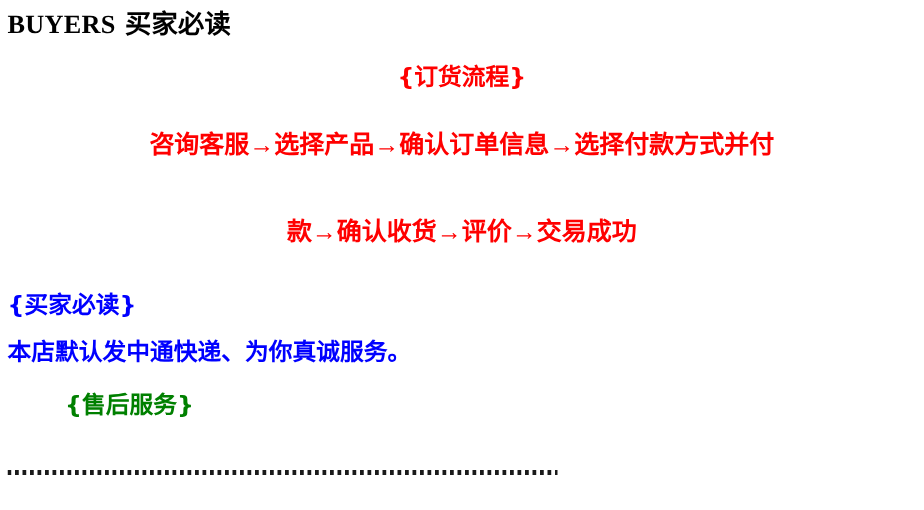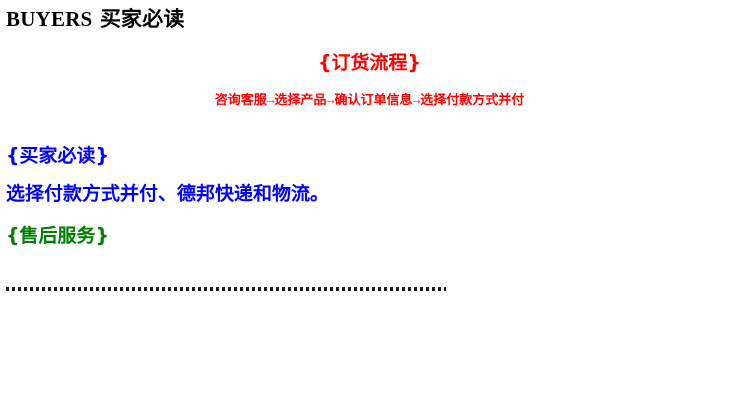--- a/index.html
+++ b/index.html
@@ -55,32 +55,32 @@
   }
   .body-line {
     font-family: "DejaVu Sans", sans-serif;
     font-weight: bold;
     font-size: 19px;
     line-height: 25px;
     margin: 0;
     white-space: nowrap;
   }
   .flow-line {
-    font-family: Liberation Mono, monospace;
+    font-family: Liberation Serif, serif;
     font-weight: bold;
-    font-size: 13px;
+    font-size: 20px;
     line-height: 25px;
-    margin: 0;
+    margin: 16px;
     white-space: nowrap;
   }
 
   
   .c-red    { color: #ff0000; text-align: center; }
   .c-blue   { color: #0000ff; }
-  .c-green  { color: #008000; }
+  .c-green  { color: #008000; margin-left: 46px; }
   .c-orange { color: #ff7b1c; }
 
   
   .sp-title-to-h1   { height: 18px; }
   .sp-h-to-body     { height: 14px; }
   .sp-body-to-h     { height: 17px; }
   .sp-line-gap      { height: 13px; }
   .sp-before-dots   { height: 18px; }
   .sp-after-dots    { height: 17px; }
 
@@ -112,28 +112,29 @@
   <div class="sp-title-to-h1"></div>
 
   <div class="section-heading c-red">{订货流程}</div>
 
   <div class="sp-h-to-body"></div>
 
   <div class="flow-line c-red">咨询客服→选择产品→确认订单信息→选择付款方式并付</div>
 
   <div class="sp-line-gap"></div>
 
+  <div class="flow-line c-red">款→确认收货→评价→交易成功</div>
 
   <div class="sp-body-to-h"></div>
 
   <div class="section-heading c-blue">{买家必读}</div>
 
   <div class="sp-h-to-body"></div>
 
-  <div class="body-line c-blue">选择付款方式并付、德邦快递和物流。</div>
+  <div class="body-line c-blue">本店默认发中通快递、为你真诚服务。</div>
 
   <div class="sp-body-to-h"></div>
 
   <div class="section-heading c-green">{售后服务}</div>
 
   <div class="sp-h-to-body"></div>
 
 
   <div class="sp-before-dots"></div>
 

